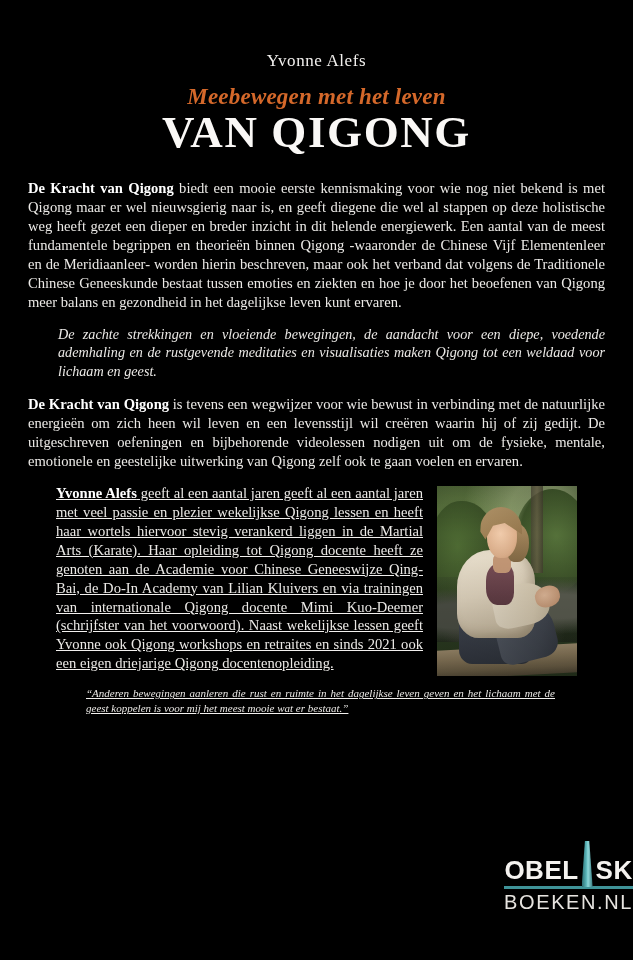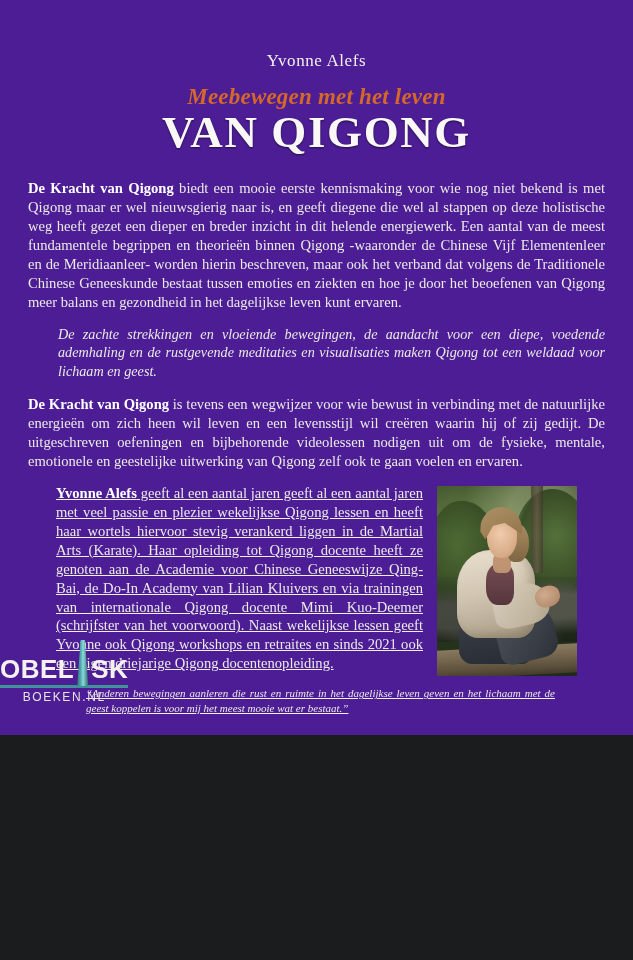--- a/index.html
+++ b/index.html
@@ -3,22 +3,22 @@
 <meta charset="utf-8">
 <style>
   html, body {
     margin: 0;
     padding: 0;
     background: #1a1c1e;
   }
   .cover {
     position: relative;
     width: 633px;
-    height: 735px;
-    background: #4c1d95;
+    height: 960px;
+    background: #000000;
     overflow: hidden;
     font-family: "Liberation Serif", "DejaVu Serif", serif;
     color: #f2f0ee;
     box-sizing: border-box;
   }
 
   
   .header {
     padding-top: 52px;
     text-align: center;
@@ -265,24 +265,24 @@
     position: absolute;
     inset: 0;
     background: linear-gradient(180deg, rgba(0,0,0,0.12) 0%, rgba(0,0,0,0) 25%, rgba(0,0,0,0.18) 100%);
   }
 
   
   .logo-area {
     position: absolute;
     left: 0;
     right: 0;
-    bottom: 32px;
+    bottom: 48px;
     display: flex;
     flex-direction: column;
-    align-items: flex-start;
+    align-items: flex-end;
   }
   .logo-mark {
     position: relative;
     display: flex;
     flex-direction: column;
     align-items: center;
     line-height: 1;
   }
   .logo-top {
     display: flex;
@@ -310,21 +310,21 @@
     clip-path: polygon(30% 0%, 70% 0%, 100% 100%, 0% 100%);
   }
   .logo-rule {
     width: 100%;
     height: 3px;
     background: #3f9398;
     margin: 3px 0 3px 0;
   }
   .logo-bottom {
     font-family: "Liberation Sans", "DejaVu Sans", sans-serif;
-    font-size: 12px;
+    font-size: 20px;
     letter-spacing: 1.6px;
     color: #e7e4e0;
   }
 </style>
 </head>
 <body>
 
 <div class="cover">
 
   <div class="header">

